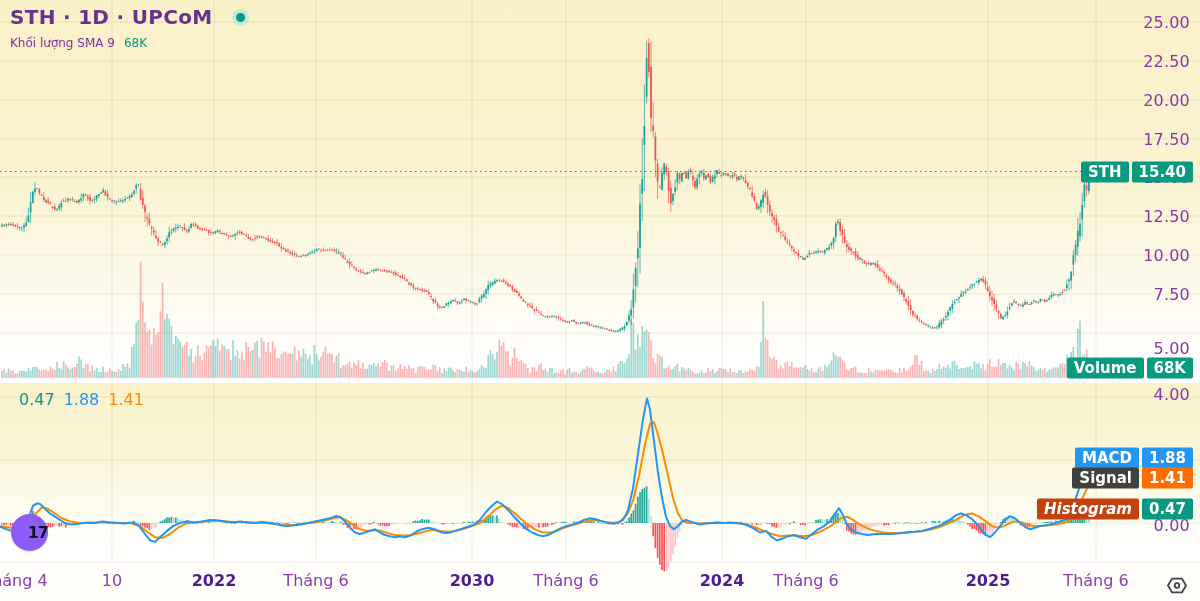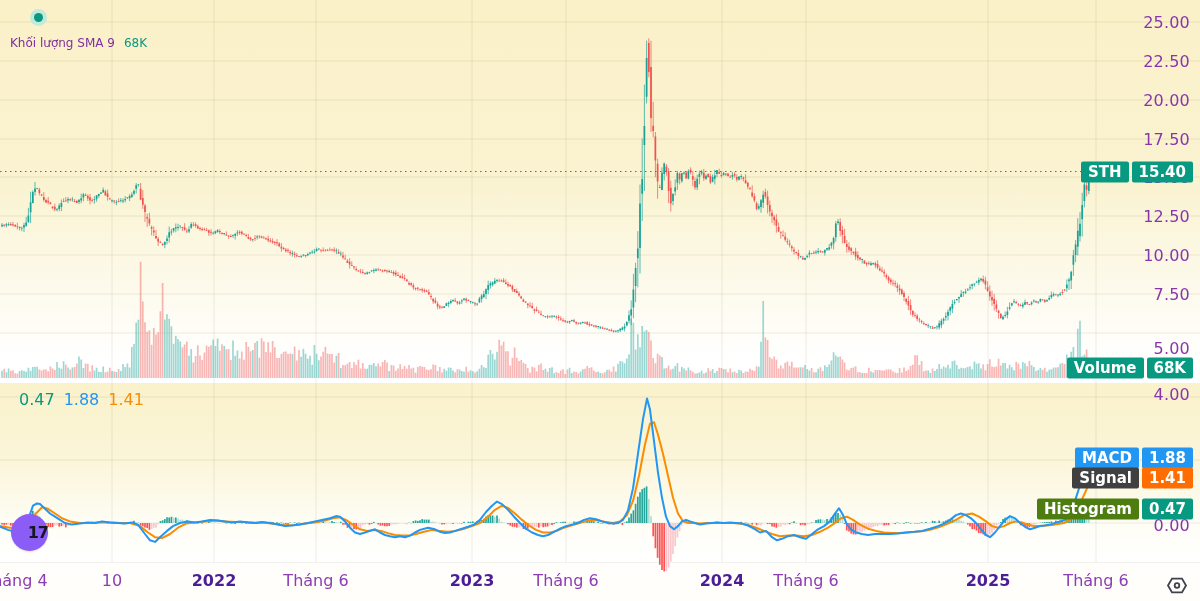--- a/index.html
+++ b/index.html
@@ -558,20 +558,21 @@
       <path d="M2.0 223.0L2.0 227.3M6.4 222.8L6.4 227.5M8.6 222.3L8.6 226.1M19.6 226.4L19.6 230.4M21.8 226.6L21.8 231.2M24.0 222.7L24.0 232.0M26.2 216.9L26.2 226.9M28.4 207.9L28.4 222.9M30.6 191.7L30.6 223.1M32.8 190.4L32.8 203.4M35.0 182.0L35.0 195.5M37.2 187.9L37.2 189.4M57.0 208.1L57.0 211.3M59.2 203.3L59.2 211.3M61.4 199.5L61.4 211.1M63.6 198.4L63.6 202.1M68.0 197.2L68.0 203.2M72.4 196.9L72.4 201.6M79.0 199.3L79.0 204.1M81.2 193.6L81.2 203.2M83.4 192.9L83.4 201.3M94.4 196.1L94.4 203.6M96.6 195.1L96.6 201.8M98.8 193.7L98.8 197.9M101.0 192.2L101.0 194.0M103.2 187.5L103.2 192.7M112.0 199.4L112.0 202.6M116.4 200.0L116.4 205.2M120.8 198.0L120.8 202.5M123.0 198.3L123.0 203.2M125.2 196.0L125.2 202.3M127.4 197.0L127.4 198.8M129.6 194.2L129.6 201.1M131.8 192.3L131.8 197.9M134.0 189.4L134.0 195.3M136.2 183.2L136.2 193.5M138.4 184.5L138.4 186.9M164.8 241.3L164.8 248.2M167.0 235.5L167.0 244.4M169.2 226.5L169.2 242.7M171.4 228.8L171.4 235.3M173.6 227.9L173.6 232.6M175.8 223.5L175.8 232.3M178.0 223.7L178.0 230.8M180.2 225.7L180.2 228.6M189.0 226.2L189.0 233.1M191.2 222.1L191.2 228.9M213.2 231.6L213.2 234.6M215.4 230.6L215.4 234.2M217.6 229.1L217.6 232.8M224.2 233.5L224.2 235.3M233.0 235.0L233.0 237.8M235.2 232.9L235.2 239.5M237.4 230.0L237.4 236.0M252.8 239.3L252.8 241.7M257.2 235.1L257.2 239.6M292.4 250.6L292.4 256.6M301.2 255.7L301.2 258.0M303.4 254.7L303.4 256.4M305.6 254.9L305.6 257.5M307.8 252.8L307.8 256.2M310.0 251.8L310.0 254.6M312.2 250.1L312.2 253.9M314.4 248.9L314.4 253.8M316.6 247.5L316.6 251.8M318.8 248.3L318.8 250.3M336.4 248.3L336.4 254.1M340.8 251.3L340.8 256.3M367.2 271.5L367.2 274.7M369.4 271.7L369.4 273.8M371.6 270.7L371.6 271.9M373.8 268.4L373.8 273.2M376.0 268.1L376.0 271.6M389.2 269.6L389.2 272.9M444.2 306.3L444.2 308.0M446.4 302.7L446.4 306.1M448.6 301.3L448.6 307.2M450.8 299.3L450.8 304.4M453.0 299.3L453.0 302.1M459.6 300.9L459.6 304.5M461.8 299.0L461.8 304.1M464.0 298.0L464.0 300.8M470.6 301.8L470.6 303.7M472.8 301.6L472.8 303.7M477.2 302.9L477.2 305.7M479.4 296.8L479.4 303.2M481.6 293.9L481.6 302.6M483.8 290.7L483.8 297.8M486.0 288.3L486.0 299.1M488.2 280.6L488.2 294.4M490.4 281.1L490.4 288.6M492.6 281.4L492.6 286.5M494.8 278.1L494.8 284.3M497.0 278.9L497.0 282.7M545.4 316.2L545.4 317.8M549.8 315.6L549.8 317.6M552.0 316.0L552.0 318.4M554.2 315.6L554.2 317.3M569.6 320.8L569.6 323.9M571.8 319.7L571.8 321.6M580.6 322.5L580.6 324.5M582.8 321.5L582.8 323.5M598.2 326.2L598.2 328.8M600.4 326.5L600.4 329.1M607.0 328.7L607.0 330.1M615.8 330.9L615.8 332.4M618.0 329.7L618.0 332.8M620.2 328.2L620.2 332.3M622.4 326.6L622.4 330.3M624.6 323.5L624.6 331.4M626.8 321.0L626.8 326.6M629.0 310.6L629.0 323.6M631.2 300.4L631.2 325.2M633.4 273.9L633.4 318.2M635.6 262.7L635.6 302.2M637.8 231.2L637.8 287.4M640.0 184.5L640.0 273.5M642.2 138.4L642.2 221.0M644.4 84.6L644.4 191.0M646.6 40.6L646.6 103.4M662.0 167.3L662.0 190.3M664.2 162.4L664.2 180.5M673.0 193.0L673.0 205.3M675.2 179.3L675.2 195.5M677.4 170.8L677.4 189.9M681.8 172.8L681.8 182.9M684.0 171.4L684.0 174.9M688.4 169.3L688.4 179.5M697.2 174.7L697.2 190.2M699.4 170.6L699.4 184.2M701.6 169.9L701.6 175.4M706.0 174.3L706.0 179.4M712.6 174.5L712.6 182.5M714.8 169.7L714.8 184.5M717.0 170.0L717.0 177.2M723.6 171.8L723.6 175.2M732.4 172.1L732.4 179.6M739.0 176.3L739.0 180.5M741.2 174.2L741.2 179.6M758.8 203.8L758.8 210.1M761.0 199.0L761.0 212.8M763.2 190.7L763.2 208.1M800.6 255.9L800.6 257.6M805.0 257.3L805.0 260.1M807.2 254.6L807.2 258.3M809.4 250.2L809.4 257.8M816.0 250.0L816.0 254.2M818.2 248.1L818.2 254.0M824.8 249.4L824.8 255.5M827.0 247.9L827.0 251.0M829.2 243.9L829.2 250.8M831.4 241.8L831.4 248.7M833.6 236.6L833.6 249.5M835.8 221.1L835.8 241.7M838.0 219.0L838.0 224.8M862.2 258.6L862.2 263.5M871.0 261.6L871.0 265.9M873.2 262.7L873.2 264.8M928.2 323.7L928.2 328.0M930.4 326.6L930.4 328.7M934.8 327.2L934.8 329.1M937.0 325.3L937.0 329.5M939.2 320.3L939.2 329.6M941.4 318.6L941.4 328.2M943.6 317.5L943.6 324.1M945.8 312.3L945.8 320.8M948.0 309.4L948.0 320.3M950.2 306.3L950.2 315.4M952.4 299.9L952.4 313.1M954.6 299.3L954.6 304.6M956.8 299.1L956.8 301.0M959.0 296.6L959.0 302.9M961.2 290.0L961.2 297.3M963.4 291.3L963.4 296.7M965.6 288.7L965.6 294.1M967.8 288.1L967.8 290.6M970.0 284.4L970.0 290.4M972.2 283.7L972.2 289.1M974.4 283.7L974.4 286.5M976.6 280.7L976.6 283.1M978.8 277.6L978.8 285.1M981.0 278.5L981.0 281.6M1003.0 315.4L1003.0 319.9M1005.2 311.5L1005.2 317.5M1007.4 306.8L1007.4 318.4M1009.6 302.3L1009.6 310.5M1011.8 302.7L1011.8 306.4M1014.0 298.9L1014.0 303.4M1022.8 302.4L1022.8 308.5M1025.0 299.5L1025.0 305.1M1031.6 301.2L1031.6 305.4M1033.8 299.3L1033.8 302.6M1038.2 301.5L1038.2 303.9M1040.4 298.5L1040.4 302.4M1047.0 299.2L1047.0 301.5M1049.2 295.5L1049.2 300.3M1051.4 291.6L1051.4 298.9M1053.6 292.3L1053.6 296.7M1058.0 294.4L1058.0 297.2M1060.2 292.1L1060.2 296.1M1066.8 279.3L1066.8 291.8M1069.0 277.7L1069.0 290.0M1071.2 270.7L1071.2 289.0M1073.4 249.9L1073.4 275.8M1075.6 240.1L1075.6 262.1M1077.8 218.1L1077.8 255.5M1080.0 212.1L1080.0 241.6M1082.2 192.8L1082.2 236.6M1084.4 171.4L1084.4 207.4M1088.8 164.3L1088.8 194.2" stroke="#18A297" stroke-width="0.7"></path>
       <path d="M4.2 224.3L4.2 226.9M10.8 222.1L10.8 225.9M13.0 221.9L13.0 226.6M15.2 224.1L15.2 226.8M17.4 222.7L17.4 229.4M39.4 187.8L39.4 195.4M41.6 193.9L41.6 196.1M43.8 192.1L43.8 201.7M46.0 198.6L46.0 203.2M48.2 197.0L48.2 204.6M50.4 201.8L50.4 204.6M52.6 206.4L52.6 209.3M54.8 203.6L54.8 211.3M65.8 197.1L65.8 201.4M70.2 198.1L70.2 201.3M74.6 198.9L74.6 202.3M76.8 199.9L76.8 203.1M85.6 193.4L85.6 195.9M87.8 194.2L87.8 201.0M90.0 194.0L90.0 204.3M92.2 198.4L92.2 202.4M105.4 189.7L105.4 195.7M107.6 189.7L107.6 200.6M109.8 197.7L109.8 199.2M114.2 200.3L114.2 203.6M118.6 198.4L118.6 202.3M140.6 183.0L140.6 200.1M142.8 190.2L142.8 208.9M145.0 203.9L145.0 221.9M147.2 213.7L147.2 226.8M149.4 212.8L149.4 226.0M151.6 225.5L151.6 235.4M153.8 226.3L153.8 236.1M156.0 229.9L156.0 238.7M158.2 236.8L158.2 246.0M160.4 240.8L160.4 242.8M162.6 243.0L162.6 245.8M182.4 226.8L182.4 231.0M184.6 223.2L184.6 230.7M186.8 228.4L186.8 233.1M193.4 222.1L193.4 226.4M195.6 222.4L195.6 227.7M197.8 224.5L197.8 228.9M200.0 226.8L200.0 230.9M202.2 227.3L202.2 231.2M204.4 227.7L204.4 230.6M206.6 227.8L206.6 231.1M208.8 229.5L208.8 235.9M211.0 228.9L211.0 235.5M219.8 229.1L219.8 234.3M222.0 232.8L222.0 234.3M226.4 231.4L226.4 235.8M228.6 235.4L228.6 238.7M230.8 234.2L230.8 236.9M239.6 230.3L239.6 234.8M241.8 230.6L241.8 235.4M244.0 233.3L244.0 234.9M246.2 233.7L246.2 237.1M248.4 234.0L248.4 239.3M250.6 236.7L250.6 241.0M255.0 235.1L255.0 240.9M259.4 235.1L259.4 238.5M261.6 235.6L261.6 238.3M263.8 236.0L263.8 238.1M266.0 237.4L266.0 239.9M268.2 235.5L268.2 242.2M270.4 238.1L270.4 242.4M272.6 238.3L272.6 243.7M274.8 240.9L274.8 245.3M277.0 239.2L277.0 246.1M279.2 242.1L279.2 247.2M281.4 243.1L281.4 251.7M283.6 246.7L283.6 250.1M285.8 247.9L285.8 252.5M288.0 248.2L288.0 253.0M290.2 250.0L290.2 255.5M294.6 251.5L294.6 257.7M296.8 253.0L296.8 257.3M299.0 255.9L299.0 257.0M321.0 249.4L321.0 252.5M323.2 247.4L323.2 251.7M325.4 249.3L325.4 251.6M327.6 248.8L327.6 251.2M329.8 247.5L329.8 250.3M332.0 248.8L332.0 251.2M334.2 247.2L334.2 252.3M338.6 249.2L338.6 253.7M343.0 251.9L343.0 259.3M345.2 254.8L345.2 259.0M347.4 259.1L347.4 263.0M349.6 258.2L349.6 268.6M351.8 261.4L351.8 266.0M354.0 266.1L354.0 269.8M356.2 266.5L356.2 271.4M358.4 270.1L358.4 271.3M360.6 268.9L360.6 273.6M362.8 269.2L362.8 273.5M365.0 272.3L365.0 274.9M378.2 267.8L378.2 270.8M380.4 269.2L380.4 271.0M382.6 269.5L382.6 272.4M384.8 269.1L384.8 272.1M387.0 269.7L387.0 273.3M391.4 270.0L391.4 272.9M393.6 270.4L393.6 276.0M395.8 270.4L395.8 276.8M398.0 272.0L398.0 275.8M400.2 274.7L400.2 278.2M402.4 273.4L402.4 278.8M404.6 274.6L404.6 280.7M406.8 278.8L406.8 281.4M409.0 281.1L409.0 285.5M411.2 282.4L411.2 286.4M413.4 283.3L413.4 290.0M415.6 287.4L415.6 290.6M417.8 286.9L417.8 290.8M420.0 288.7L420.0 290.1M422.2 287.7L422.2 292.6M424.4 288.5L424.4 292.7M426.6 289.5L426.6 292.0M428.8 289.2L428.8 294.8M431.0 293.5L431.0 299.7M433.2 298.3L433.2 303.9M435.4 297.4L435.4 303.7M437.6 301.6L437.6 309.3M439.8 304.8L439.8 309.2M442.0 305.7L442.0 307.4M455.2 297.9L455.2 301.9M457.4 300.9L457.4 304.8M466.2 297.5L466.2 302.8M468.4 299.4L468.4 301.2M475.0 301.8L475.0 306.2M499.2 278.7L499.2 281.3M501.4 279.3L501.4 282.1M503.6 278.0L503.6 282.7M505.8 279.3L505.8 284.5M508.0 281.6L508.0 287.4M510.2 283.8L510.2 286.9M512.4 284.6L512.4 292.0M514.6 289.1L514.6 292.3M516.8 288.5L516.8 293.0M519.0 291.4L519.0 296.7M521.2 295.6L521.2 298.7M523.4 298.6L523.4 302.0M525.6 301.3L525.6 303.2M527.8 303.4L527.8 308.3M530.0 302.2L530.0 307.5M532.2 302.7L532.2 309.1M534.4 308.4L534.4 313.6M536.6 306.5L536.6 311.6M538.8 310.0L538.8 313.4M541.0 310.7L541.0 315.2M543.2 315.2L543.2 315.7M547.6 314.9L547.6 318.7M556.4 315.5L556.4 319.2M558.6 315.0L558.6 320.8M560.8 316.2L560.8 320.8M563.0 318.1L563.0 321.5M565.2 319.9L565.2 322.6M567.4 320.8L567.4 323.1M574.0 318.9L574.0 322.4M576.2 321.4L576.2 324.8M578.4 322.8L578.4 324.5M585.0 321.5L585.0 323.6M587.2 321.1L587.2 325.0M589.4 321.7L589.4 326.7M591.6 324.1L591.6 326.2M593.8 325.0L593.8 327.3M596.0 324.8L596.0 327.9M602.6 326.4L602.6 328.9M604.8 327.6L604.8 329.3M609.2 329.6L609.2 331.2M611.4 328.5L611.4 331.6M613.6 330.0L613.6 332.5M648.8 38.3L648.8 77.3M651.0 40.8L651.0 132.0M653.2 101.8L653.2 137.4M655.4 132.0L655.4 177.2M657.6 158.8L657.6 198.8M659.8 184.6L659.8 187.4M666.4 164.0L666.4 175.7M668.6 168.1L668.6 203.0M670.8 180.6L670.8 211.5M679.6 172.3L679.6 184.4M686.2 171.5L686.2 178.6M690.6 167.3L690.6 174.4M692.8 171.0L692.8 186.2M695.0 177.5L695.0 189.9M703.8 168.9L703.8 181.0M708.2 173.4L708.2 177.3M710.4 173.5L710.4 184.1M719.2 168.7L719.2 173.9M721.4 171.7L721.4 177.5M725.8 173.4L725.8 176.0M728.0 173.1L728.0 176.6M730.2 175.1L730.2 177.8M734.6 172.1L734.6 177.6M736.8 174.3L736.8 181.7M743.4 176.5L743.4 181.5M745.6 174.3L745.6 183.7M747.8 181.9L747.8 189.3M750.0 187.3L750.0 190.2M752.2 185.4L752.2 197.8M754.4 193.1L754.4 202.4M756.6 201.4L756.6 210.3M765.4 188.7L765.4 198.6M767.6 190.6L767.6 213.4M769.8 200.5L769.8 216.2M772.0 209.7L772.0 222.9M774.2 214.8L774.2 225.3M776.4 214.2L776.4 232.6M778.6 222.5L778.6 232.1M780.8 231.2L780.8 238.7M783.0 230.4L783.0 236.7M785.2 232.3L785.2 241.5M787.4 238.2L787.4 244.7M789.6 239.6L789.6 247.4M791.8 245.0L791.8 251.6M794.0 247.1L794.0 254.7M796.2 251.8L796.2 254.4M798.4 249.7L798.4 259.3M802.8 256.0L802.8 260.0M811.6 252.9L811.6 254.3M813.8 250.7L813.8 253.9M820.4 250.0L820.4 252.9M822.6 251.1L822.6 252.5M840.2 218.4L840.2 236.4M842.4 225.8L842.4 243.4M844.6 228.8L844.6 243.6M846.8 240.1L846.8 252.7M849.0 242.3L849.0 252.3M851.2 247.0L851.2 254.9M853.4 251.5L853.4 255.0M855.6 247.8L855.6 259.9M857.8 251.5L857.8 260.7M860.0 257.2L860.0 260.6M864.4 260.4L864.4 264.0M866.6 262.2L866.6 266.4M868.8 261.1L868.8 265.2M875.4 261.7L875.4 268.3M877.6 260.2L877.6 269.4M879.8 265.6L879.8 271.3M882.0 267.0L882.0 272.4M884.2 269.4L884.2 276.9M886.4 273.5L886.4 279.3M888.6 275.5L888.6 283.5M890.8 277.8L890.8 284.8M893.0 279.6L893.0 286.0M895.2 280.5L895.2 287.2M897.4 282.8L897.4 292.1M899.6 284.6L899.6 294.8M901.8 288.6L901.8 295.3M904.0 290.9L904.0 301.2M906.2 298.4L906.2 304.5M908.4 295.8L908.4 310.2M910.6 299.4L910.6 315.0M912.8 310.6L912.8 317.1M915.0 312.4L915.0 317.6M917.2 314.0L917.2 321.4M919.4 317.7L919.4 322.7M921.6 319.9L921.6 323.8M923.8 321.5L923.8 324.8M926.0 323.7L926.0 326.0M932.6 325.9L932.6 329.0M983.2 275.6L983.2 283.4M985.4 276.7L985.4 289.4M987.6 281.4L987.6 291.8M989.8 285.3L989.8 300.8M992.0 290.7L992.0 305.9M994.2 293.8L994.2 310.7M996.4 300.2L996.4 312.0M998.6 309.7L998.6 318.7M1000.8 313.2L1000.8 318.9M1016.2 300.5L1016.2 303.5M1018.4 303.0L1018.4 306.5M1020.6 303.6L1020.6 306.3M1027.2 301.8L1027.2 305.0M1029.4 303.9L1029.4 304.8M1036.0 300.4L1036.0 302.9M1042.6 299.1L1042.6 300.6M1044.8 299.1L1044.8 302.9M1055.8 293.8L1055.8 295.3M1062.4 289.3L1062.4 295.0M1064.6 289.2L1064.6 291.2M1086.6 174.4L1086.6 196.4" stroke="#EF5350" stroke-width="0.7"></path>
       <path d="M2.0 226.2L2.0 224.7M6.4 225.5L6.4 224.2M8.6 224.8L8.6 223.9M19.6 228.0L19.6 227.1M21.8 228.6L21.8 227.7M24.0 227.4L24.0 225.0M26.2 225.7L26.2 222.4M28.4 222.1L28.4 215.4M30.6 212.3L30.6 202.3M32.8 203.0L32.8 191.9M35.0 192.1L35.0 188.5M37.2 189.1L37.2 188.2M57.0 210.1L57.0 209.2M59.2 209.1L59.2 205.5M61.4 206.9L61.4 202.9M63.6 201.8L63.6 200.9M68.0 200.6L68.0 199.0M72.4 200.3L72.4 199.4M79.0 202.1L79.0 199.7M81.2 200.6L81.2 198.3M83.4 197.4L83.4 194.3M94.4 199.8L94.4 198.9M96.6 199.3L96.6 195.3M98.8 196.1L98.8 194.1M101.0 193.7L101.0 192.4M103.2 192.4L103.2 189.8M112.0 201.2L112.0 200.3M116.4 202.8L116.4 201.9M120.8 200.8L120.8 199.9M123.0 201.5L123.0 200.6M125.2 200.2L125.2 199.0M127.4 198.3L127.4 197.4M129.6 198.3L129.6 195.9M131.8 197.1L131.8 194.5M134.0 193.8L134.0 191.0M136.2 188.8L136.2 185.2M138.4 185.1L138.4 184.2M164.8 244.7L164.8 242.0M167.0 241.1L167.0 238.4M169.2 237.4L169.2 232.2M171.4 232.4L171.4 231.5M173.6 230.8L173.6 228.0M175.8 228.4L175.8 227.2M178.0 228.1L178.0 226.9M180.2 226.3L180.2 225.4M189.0 231.6L189.0 229.3M191.2 227.8L191.2 224.0M213.2 233.6L213.2 232.7M215.4 233.3L215.4 231.2M217.6 231.9L217.6 230.2M224.2 234.0L224.2 233.1M233.0 235.7L233.0 234.8M235.2 235.8L235.2 233.9M237.4 233.5L237.4 232.6M252.8 240.1L252.8 239.2M257.2 237.4L257.2 236.5M292.4 253.9L292.4 253.0M301.2 256.7L301.2 255.8M303.4 255.5L303.4 254.6M305.6 256.1L305.6 255.0M307.8 255.2L307.8 254.1M310.0 253.5L310.0 252.6M312.2 252.6L312.2 251.7M314.4 252.5L314.4 251.6M316.6 251.0L316.6 249.1M318.8 249.3L318.8 248.4M336.4 251.2L336.4 250.3M340.8 254.3L340.8 253.4M367.2 274.1L367.2 272.5M369.4 272.8L369.4 271.9M371.6 271.2L371.6 270.3M373.8 271.0L373.8 270.1M376.0 270.7L376.0 269.5M389.2 271.9L389.2 271.0M444.2 308.0L444.2 306.3M446.4 306.1L446.4 303.2M448.6 304.1L448.6 302.8M450.8 303.0L450.8 301.0M453.0 301.0L453.0 300.1M459.6 303.8L459.6 302.5M461.8 301.6L461.8 300.6M464.0 299.8L464.0 298.6M470.6 301.9L470.6 301.0M472.8 302.8L472.8 301.9M477.2 304.6L477.2 303.7M479.4 302.3L479.4 298.5M481.6 299.1L481.6 295.6M483.8 297.2L483.8 294.0M486.0 294.0L486.0 289.2M488.2 289.9L488.2 284.9M490.4 285.4L490.4 283.3M492.6 284.8L492.6 282.3M494.8 283.4L494.8 280.8M497.0 281.0L497.0 280.1M545.4 316.8L545.4 315.9M549.8 317.3L549.8 316.4M552.0 316.5L552.0 315.6M554.2 316.7L554.2 315.8M569.6 322.2L569.6 321.1M571.8 320.9L571.8 320.0M580.6 323.7L580.6 322.6M582.8 323.0L582.8 322.1M598.2 326.9L598.2 326.0M600.4 327.7L600.4 326.8M607.0 329.4L607.0 328.5M615.8 331.5L615.8 330.6M618.0 331.3L618.0 330.2M620.2 330.5L620.2 328.7M622.4 329.8L622.4 327.6M624.6 328.4L624.6 326.6M626.8 325.6L626.8 322.1M629.0 320.7L629.0 315.3M631.2 315.4L631.2 309.3M633.4 307.5L633.4 289.6M635.6 286.1L635.6 267.9M637.8 258.2L637.8 248.5M640.0 247.9L640.0 203.6M642.2 193.7L642.2 179.0M644.4 144.9L644.4 125.9M646.6 96.7L646.6 58.0M662.0 189.9L662.0 172.7M664.2 174.1L664.2 163.6M673.0 201.0L673.0 193.9M675.2 191.4L675.2 187.2M677.4 182.7L677.4 173.1M681.8 181.2L681.8 173.0M684.0 173.5L684.0 172.6M688.4 178.4L688.4 171.1M697.2 187.5L697.2 178.7M699.4 177.1L699.4 173.8M701.6 173.4L701.6 171.5M706.0 179.2L706.0 175.7M712.6 181.7L712.6 177.1M714.8 178.7L714.8 175.5M717.0 174.0L717.0 170.1M723.6 175.2L723.6 173.1M732.4 176.7L732.4 174.9M739.0 179.8L739.0 176.6M741.2 177.0L741.2 175.9M758.8 208.5L758.8 206.3M761.0 206.9L761.0 200.3M763.2 202.7L763.2 194.8M800.6 257.2L800.6 256.3M805.0 259.7L805.0 258.1M807.2 257.0L807.2 256.1M809.4 254.4L809.4 252.7M816.0 252.7L816.0 251.8M818.2 252.2L818.2 251.1M824.8 252.7L824.8 250.1M827.0 249.8L827.0 248.1M829.2 249.4L829.2 247.2M831.4 245.8L831.4 242.7M833.6 243.5L833.6 238.1M835.8 237.3L835.8 223.6M838.0 223.1L838.0 221.5M862.2 260.0L862.2 259.1M871.0 264.9L871.0 263.2M873.2 264.2L873.2 263.1M928.2 326.1L928.2 325.2M930.4 327.1L930.4 326.2M934.8 327.8L934.8 326.9M937.0 327.3L937.0 326.4M939.2 327.4L939.2 323.3M941.4 325.3L941.4 320.7M943.6 320.7L943.6 318.7M945.8 317.6L945.8 316.1M948.0 315.8L948.0 311.7M950.2 310.7L950.2 307.2M952.4 308.7L952.4 304.1M954.6 303.1L954.6 302.1M956.8 300.1L956.8 299.1M959.0 298.6L959.0 297.0M961.2 297.1L961.2 293.7M963.4 292.9L963.4 292.0M965.6 292.8L965.6 291.4M967.8 290.5L967.8 289.6M970.0 288.2L970.0 287.3M972.2 285.9L972.2 284.3M974.4 284.4L974.4 283.5M976.6 282.6L976.6 281.7M978.8 282.6L978.8 280.0M981.0 280.3L981.0 278.6M1003.0 319.2L1003.0 316.7M1005.2 316.0L1005.2 315.1M1007.4 315.0L1007.4 311.4M1009.6 308.7L1009.6 307.3M1011.8 305.4L1011.8 303.3M1014.0 302.3L1014.0 301.2M1022.8 306.5L1022.8 304.4M1025.0 304.8L1025.0 302.2M1031.6 304.2L1031.6 302.4M1033.8 301.4L1033.8 300.5M1038.2 302.4L1038.2 301.5M1040.4 301.5L1040.4 299.1M1047.0 301.4L1047.0 300.2M1049.2 299.6L1049.2 298.1M1051.4 297.2L1051.4 295.1M1053.6 295.6L1053.6 294.1M1058.0 295.6L1058.0 294.6M1060.2 294.9L1060.2 293.7M1066.8 288.3L1066.8 284.6M1069.0 281.3L1069.0 279.5M1071.2 280.5L1071.2 271.7M1073.4 264.7L1073.4 255.2M1075.6 255.1L1075.6 244.6M1077.8 246.8L1077.8 230.7M1080.0 236.2L1080.0 223.7M1082.2 219.3L1082.2 205.0M1084.4 201.0L1084.4 184.6M1088.8 191.1L1088.8 171.2" stroke="#18A297" stroke-width="1.7"></path>
       <path d="M4.2 224.8L4.2 225.7M10.8 224.0L10.8 225.3M13.0 224.3L13.0 225.2M15.2 225.1L15.2 226.6M17.4 225.9L17.4 226.8M39.4 189.5L39.4 193.1M41.6 194.5L41.6 195.4M43.8 197.1L43.8 199.9M46.0 200.0L46.0 202.6M48.2 200.7L48.2 202.6M50.4 202.4L50.4 204.0M52.6 206.5L52.6 208.0M54.8 206.8L54.8 209.6M65.8 200.5L65.8 201.4M70.2 199.3L70.2 200.2M74.6 201.0L74.6 202.1M76.8 200.9L76.8 202.9M85.6 195.1L85.6 196.0M87.8 196.1L87.8 198.6M90.0 197.2L90.0 200.6M92.2 200.2L92.2 201.1M105.4 191.3L105.4 195.5M107.6 193.5L107.6 197.1M109.8 198.6L109.8 199.5M114.2 200.6L114.2 201.6M118.6 201.0L118.6 201.9M140.6 188.8L140.6 199.8M142.8 198.0L142.8 204.7M145.0 205.5L145.0 211.9M147.2 216.9L147.2 218.5M149.4 218.8L149.4 223.5M151.6 227.0L151.6 228.7M153.8 230.4L153.8 232.6M156.0 236.0L156.0 238.5M158.2 238.8L158.2 241.7M160.4 242.2L160.4 243.1M162.6 243.9L162.6 245.1M182.4 227.1L182.4 228.0M184.6 227.3L184.6 230.0M186.8 230.7L186.8 231.6M193.4 224.7L193.4 225.6M195.6 224.2L195.6 225.9M197.8 226.0L197.8 228.5M200.0 228.1L200.0 229.0M202.2 229.1L202.2 230.1M204.4 229.2L204.4 230.1M206.6 230.2L206.6 231.1M208.8 230.3L208.8 232.7M211.0 231.8L211.0 232.7M219.8 231.0L219.8 232.2M222.0 232.8L222.0 233.9M226.4 234.5L226.4 235.4M228.6 235.5L228.6 236.5M230.8 236.1L230.8 237.0M239.6 231.7L239.6 233.0M241.8 231.8L241.8 233.7M244.0 233.7L244.0 234.6M246.2 235.1L246.2 236.0M248.4 237.1L248.4 238.7M250.6 238.1L250.6 239.5M255.0 237.9L255.0 238.8M259.4 236.4L259.4 237.3M261.6 236.6L261.6 237.7M263.8 237.7L263.8 238.6M266.0 238.3L266.0 239.2M268.2 238.7L268.2 240.4M270.4 240.2L270.4 241.4M272.6 240.9L272.6 242.4M274.8 242.1L274.8 243.0M277.0 242.3L277.0 243.5M279.2 243.4L279.2 246.3M281.4 246.8L281.4 248.6M283.6 247.9L283.6 249.0M285.8 249.4L285.8 251.3M288.0 250.1L288.0 251.1M290.2 252.0L290.2 253.2M294.6 253.7L294.6 255.1M296.8 255.2L296.8 256.3M299.0 256.2L299.0 257.1M321.0 249.7L321.0 250.6M323.2 249.9L323.2 250.8M325.4 249.7L325.4 250.6M327.6 250.2L327.6 251.1M329.8 249.7L329.8 250.6M332.0 249.4L332.0 250.3M334.2 249.4L334.2 250.7M338.6 252.0L338.6 253.7M343.0 255.4L343.0 257.4M345.2 258.5L345.2 259.4M347.4 260.7L347.4 263.0M349.6 261.7L349.6 264.6M351.8 265.1L351.8 266.0M354.0 266.2L354.0 267.5M356.2 269.1L356.2 270.0M358.4 270.5L358.4 271.4M360.6 271.4L360.6 272.3M362.8 271.9L362.8 273.0M365.0 273.2L365.0 274.1M378.2 269.4L378.2 270.3M380.4 269.4L380.4 270.3M382.6 270.5L382.6 271.4M384.8 270.1L384.8 271.0M387.0 270.6L387.0 271.5M391.4 272.2L391.4 273.1M393.6 272.1L393.6 273.9M395.8 272.8L395.8 274.8M398.0 275.0L398.0 275.9M400.2 275.9L400.2 277.8M402.4 276.5L402.4 278.1M404.6 277.9L404.6 279.1M406.8 279.4L406.8 281.2M409.0 283.0L409.0 284.6M411.2 283.2L411.2 284.9M413.4 285.3L413.4 287.5M415.6 288.0L415.6 288.9M417.8 287.7L417.8 288.8M420.0 289.3L420.0 290.2M422.2 289.3L422.2 290.4M424.4 290.0L424.4 291.3M426.6 290.8L426.6 291.9M428.8 292.1L428.8 294.4M431.0 295.9L431.0 297.1M433.2 298.7L433.2 301.6M435.4 300.5L435.4 302.7M437.6 303.7L437.6 306.6M439.8 306.3L439.8 307.5M442.0 307.3L442.0 308.2M455.2 300.4L455.2 301.6M457.4 301.6L457.4 303.2M466.2 298.8L466.2 300.6M468.4 300.0L468.4 301.1M475.0 303.3L475.0 304.2M499.2 280.7L499.2 281.6M501.4 280.4L501.4 281.3M503.6 280.3L503.6 282.1M505.8 282.5L505.8 284.0M508.0 284.0L508.0 285.8M510.2 285.0L510.2 286.2M512.4 286.0L512.4 289.4M514.6 289.1L514.6 291.9M516.8 290.9L516.8 292.9M519.0 293.4L519.0 295.6M521.2 296.4L521.2 298.4M523.4 299.5L523.4 301.7M525.6 301.6L525.6 302.5M527.8 303.5L527.8 305.2M530.0 305.4L530.0 306.3M532.2 306.1L532.2 308.0M534.4 309.4L534.4 310.8M536.6 309.6L536.6 311.0M538.8 311.7L538.8 312.6M541.0 313.8L541.0 315.1M543.2 315.3L543.2 316.2M547.6 316.3L547.6 317.2M556.4 316.6L556.4 317.5M558.6 317.0L558.6 318.1M560.8 318.6L560.8 319.5M563.0 320.3L563.0 321.2M565.2 320.6L565.2 321.7M567.4 321.6L567.4 322.5M574.0 320.3L574.0 321.8M576.2 322.0L576.2 323.2M578.4 322.8L578.4 323.7M585.0 322.6L585.0 323.5M587.2 322.3L587.2 324.4M589.4 324.1L589.4 325.3M591.6 324.6L591.6 325.5M593.8 325.5L593.8 326.4M596.0 325.8L596.0 326.7M602.6 327.8L602.6 328.7M604.8 328.4L604.8 329.3M609.2 329.6L609.2 330.5M611.4 330.0L611.4 330.9M613.6 330.8L613.6 331.7M648.8 43.0L648.8 71.9M651.0 66.9L651.0 118.1M653.2 125.8L653.2 131.0M655.4 136.5L655.4 160.6M657.6 163.7L657.6 181.4M659.8 187.1L659.8 188.0M666.4 166.4L666.4 171.7M668.6 171.3L668.6 191.0M670.8 187.7L670.8 203.4M679.6 173.7L679.6 179.3M686.2 172.6L686.2 178.4M690.6 169.7L690.6 172.2M692.8 175.9L692.8 179.8M695.0 181.1L695.0 187.4M703.8 172.7L703.8 178.3M708.2 174.0L708.2 177.2M710.4 175.9L710.4 182.6M719.2 172.0L719.2 173.8M721.4 175.0L721.4 175.9M725.8 173.5L725.8 174.4M728.0 173.4L728.0 176.1M730.2 176.7L730.2 177.6M734.6 173.9L734.6 175.6M736.8 177.1L736.8 179.6M743.4 177.6L743.4 179.0M745.6 180.3L745.6 183.3M747.8 182.8L747.8 186.7M750.0 187.8L750.0 188.8M752.2 192.4L752.2 196.3M754.4 196.3L754.4 200.4M756.6 203.3L756.6 209.1M765.4 192.1L765.4 196.5M767.6 196.4L767.6 205.1M769.8 205.1L769.8 211.6M772.0 212.8L772.0 216.2M774.2 216.7L774.2 220.2M776.4 219.5L776.4 225.7M778.6 227.0L778.6 231.5M780.8 231.9L780.8 232.8M783.0 235.2L783.0 236.1M785.2 236.6L785.2 239.7M787.4 241.2L787.4 242.3M789.6 243.6L789.6 244.7M791.8 246.6L791.8 248.3M794.0 249.8L794.0 251.6M796.2 252.0L796.2 252.9M798.4 252.9L798.4 255.9M802.8 257.7L802.8 259.4M811.6 252.9L811.6 253.8M813.8 252.6L813.8 253.5M820.4 250.9L820.4 251.8M822.6 251.6L822.6 252.5M840.2 222.1L840.2 230.9M842.4 230.1L842.4 235.0M844.6 236.0L844.6 243.0M846.8 244.0L846.8 247.1M849.0 246.5L849.0 249.8M851.2 248.2L851.2 251.1M853.4 251.7L853.4 253.0M855.6 251.6L855.6 256.4M857.8 254.9L857.8 258.2M860.0 257.5L860.0 259.4M864.4 260.6L864.4 263.6M866.6 262.7L866.6 264.3M868.8 263.2L868.8 264.1M875.4 263.3L875.4 265.4M877.6 264.0L877.6 267.6M879.8 268.4L879.8 270.6M882.0 270.4L882.0 271.6M884.2 271.8L884.2 273.6M886.4 275.2L886.4 277.3M888.6 277.2L888.6 280.5M890.8 279.7L890.8 282.2M893.0 282.7L893.0 283.6M895.2 283.3L895.2 284.2M897.4 285.5L897.4 288.0M899.6 288.6L899.6 290.5M901.8 289.6L901.8 294.0M904.0 293.0L904.0 297.1M906.2 298.7L906.2 301.7M908.4 301.0L908.4 305.4M910.6 305.1L910.6 310.2M912.8 310.8L912.8 314.8M915.0 314.9L915.0 315.8M917.2 315.8L917.2 319.0M919.4 319.4L919.4 320.3M921.6 321.0L921.6 322.1M923.8 323.3L923.8 324.2M926.0 324.0L926.0 324.9M932.6 327.4L932.6 328.7M983.2 278.9L983.2 281.4M985.4 280.6L985.4 284.6M987.6 287.3L987.6 291.1M989.8 291.4L989.8 296.4M992.0 296.9L992.0 300.3M994.2 298.7L994.2 304.0M996.4 304.5L996.4 308.7M998.6 310.8L998.6 312.9M1000.8 313.8L1000.8 318.0M1016.2 301.9L1016.2 303.3M1018.4 303.9L1018.4 304.8M1020.6 305.0L1020.6 306.0M1027.2 302.0L1027.2 303.5M1029.4 304.1L1029.4 305.0M1036.0 301.2L1036.0 302.6M1042.6 299.4L1042.6 300.3M1044.8 299.9L1044.8 301.8M1055.8 294.4L1055.8 295.3M1062.4 292.0L1062.4 292.9M1064.6 289.5L1064.6 290.4M1086.6 185.5L1086.6 189.8" stroke="#EF5350" stroke-width="1.7"></path>
       <polyline points="0,526.1 10,527.7 20,527.7 30,523.0 36,513.5 42,507.3 48,508.8 55,513.5 62,518.3 70,521.4 80,523.0 90,523.0 100,522.4 110,522.4 120,523.0 130,523.0 140,526.1 148,532.5 155,537.2 162,538.1 170,534.0 178,527.7 186,523.6 195,522.4 205,521.4 215,520.5 225,521.4 235,522.1 245,522.1 255,522.7 265,522.7 275,523.9 285,525.2 295,524.9 305,523.6 315,522.4 325,520.5 333,518.3 340,517.3 347,520.5 354,525.5 360,529.3 367,530.9 374,529.9 381,530.9 388,533.1 395,535.0 402,535.6 409,535.6 416,534.0 424,531.8 432,529.9 440,530.9 448,531.8 456,530.9 464,528.7 472,526.1 480,523.0 488,516.7 495,509.8 502,505.7 508,507.9 515,513.5 522,519.9 529,525.5 536,529.9 543,532.5 550,532.5 557,530.9 564,527.7 571,525.5 578,523.6 585,521.4 592,519.9 599,520.5 606,522.1 613,523.0 620,521.4 627,515.1 633,500.9 639,475.8 645,444.3 650,423.8 654,422.2 658,434.8 663,453.7 668,475.8 673,497.8 678,513.5 683,521.4 688,523.0 694,523.0 700,523.6 708,523.0 716,523.0 724,523.0 732,523.0 740,523.6 748,524.9 756,527.7 764,530.9 772,534.0 780,536.2 788,535.6 796,535.6 804,536.2 812,535.0 820,531.8 828,527.7 835,523.0 841,518.3 847,516.7 853,519.9 860,524.6 868,528.7 876,530.9 884,532.5 892,533.1 900,533.1 908,532.5 916,531.8 924,530.9 932,529.3 940,526.8 948,523.6 956,519.9 964,515.1 972,513.5 979,516.7 986,521.4 992,526.1 998,527.7 1004,526.1 1010,523.0 1016,521.4 1022,522.4 1028,524.6 1034,526.1 1040,526.1 1046,525.5 1052,524.9 1058,523.9 1064,523.0 1070,519.9 1076,512.0 1082,499.4 1087,488.4 1090,478.6" fill="none" stroke="#FB8C00" stroke-width="2" stroke-linejoin="round"></polyline>
       <polyline points="0,526.8 8,529.9 15,531.8 22,528.7 28,519.9 33,505.7 37,503.5 40,504.1 45,508.8 50,513.5 55,516.7 60,519.9 65,523.0 72,524.6 80,523.6 88,522.4 95,523.0 102,521.4 110,522.4 118,523.0 125,523.6 132,522.4 138,524.6 145,534.0 150,540.3 155,541.9 160,537.2 167,530.9 173,526.1 180,523.0 188,521.4 195,522.4 202,521.4 210,519.9 218,520.5 225,521.4 232,522.4 240,521.4 248,522.4 255,523.0 262,522.1 270,523.0 278,524.6 285,526.1 292,525.5 300,524.6 308,523.0 315,521.4 322,519.9 330,518.3 336,516.1 340,516.7 345,521.4 350,527.7 355,532.5 360,534.0 365,532.5 370,530.9 375,529.3 380,532.5 385,535.0 390,536.2 395,537.2 400,536.2 405,537.2 410,535.6 415,532.5 420,529.9 428,527.7 435,529.3 440,531.8 445,533.1 450,532.5 455,530.9 462,528.7 468,526.8 474,524.6 480,519.9 486,512.0 492,505.7 497,501.6 502,504.1 508,509.8 514,516.7 520,523.0 526,528.7 532,532.5 538,535.0 543,536.2 548,535.0 554,531.8 560,528.7 566,526.1 572,524.6 578,523.0 584,519.9 590,518.3 596,519.2 602,521.4 608,523.0 614,523.6 618,523.0 623,519.9 628,510.4 633,488.4 638,453.7 643,419.1 647,398.6 650,409.6 654,441.1 658,472.6 662,497.8 666,516.7 670,526.1 674,529.3 678,526.1 682,521.4 686,519.9 690,521.4 695,523.0 700,524.6 706,523.6 712,523.0 718,522.4 724,523.0 730,522.4 736,523.0 742,523.6 748,525.5 754,528.7 760,532.5 766,530.9 772,537.2 777,540.3 782,538.8 788,536.2 794,535.0 800,537.2 806,538.8 812,534.0 818,529.3 824,526.1 830,521.4 835,513.5 839,508.2 843,515.1 847,524.6 851,529.3 856,532.5 862,534.0 868,535.0 875,534.0 882,534.0 890,534.0 898,533.4 906,532.5 914,531.8 922,530.9 930,528.7 938,526.1 944,523.6 950,519.9 956,515.1 961,513.5 966,515.1 971,518.3 976,523.0 981,529.3 986,535.0 990,537.2 995,532.5 1000,526.1 1005,519.9 1010,516.1 1015,518.3 1020,523.0 1025,526.8 1030,529.3 1035,527.7 1040,526.1 1045,525.5 1050,524.6 1055,523.0 1060,521.4 1065,519.9 1070,513.5 1075,500.9 1080,485.2 1085,472.6 1090,463.8" fill="none" stroke="#2196F3" stroke-width="2" stroke-linejoin="round"></polyline>
       <path d="M0 171.5H1102" stroke="#089981" stroke-width="1.2" stroke-dasharray="1.5 3.5"></path>
     </svg>
 
   <div id="legend-main" class="legend-row">
+    <span class="sym-title"><span>STH</span> <span>·</span> <span>1D</span> <span>·</span> <span>UPCoM</span></span>
     <span class="status-dot">
         <i></i>
       </span>
   </div>
 
   <div id="legend-sma" class="legend-row">
     <span class="k">Khối lượng SMA 9</span>
       <span class="v gap8">68K</span>
   </div>
 
@@ -591,21 +592,21 @@
   </div>
   <div class="tag" style="right: 7px; top: 458px;" id="tag-macd">
     <span class="box" style="background: rgb(33, 150, 243);">MACD</span>
       <span class="box" style="background: rgb(33, 150, 243);">1.88</span>
   </div>
   <div class="tag" style="right: 7px; top: 478px;" id="tag-signal">
     <span class="box" style="background: #404040;">Signal</span>
       <span class="box" style="background: rgb(255, 109, 0);">1.41</span>
   </div>
   <div class="tag" style="right: 7px; top: 509px;" id="tag-hist">
-    <span class="box" style="background: #4d7c0f;">Histogram</span>
+    <span class="box" style="background: #c2410c; font-style: italic;">Histogram</span>
       <span class="box" style="background: rgb(8, 153, 129);">0.47</span>
   </div>
 
   <div id="tv-logo">
       <span>17</span>
     </div>
   <svg id="hex-btn" viewBox="0 0 26 25">
     <polygon points="4,12.5 8,5.6 18,5.6 22,12.5 18,19.4 8,19.4" fill="none" stroke="#3e424c" stroke-width="1.8"></polygon>
     <circle cx="13" cy="12.5" r="2.3" fill="none" stroke="#3e424c" stroke-width="1.8"></circle>
   </svg>
@@ -617,19 +618,19 @@
     <div class="yaxis-label" style="top: 216px; z-index: 3;">12.50</div>
     <div class="yaxis-label" style="top: 255px; z-index: 3;">10.00</div>
     <div class="yaxis-label" style="top: 294px; z-index: 3;">7.50</div>
     <div class="yaxis-label" style="top: 348px; z-index: 3; margin-left: 8px;">5.00</div>
     <div class="yaxis-label" style="top: 394px;">4.00</div>
     <div class="yaxis-label" style="top: 525px;">0.00</div>
     <div class="time-label" style="left: 15px;">Tháng 4</div>
     <div class="time-label" style="left: 112px;">10</div>
     <div class="time-label bold" style="left: 214px;">2022</div>
     <div class="time-label" style="left: 316px;">Tháng 6</div>
-    <div class="time-label bold" style="left: 472px;">2023</div>
+    <div class="time-label bold" style="left: 472px;">2030</div>
     <div class="time-label" style="left: 566px;">Tháng 6</div>
     <div class="time-label bold" style="left: 722px;">2024</div>
     <div class="time-label" style="left: 806px;">Tháng 6</div>
     <div class="time-label bold" style="left: 988px;">2025</div>
     <div class="time-label" style="left: 1096px;">Tháng 6</div>
   </div>
 
 </body></html>

